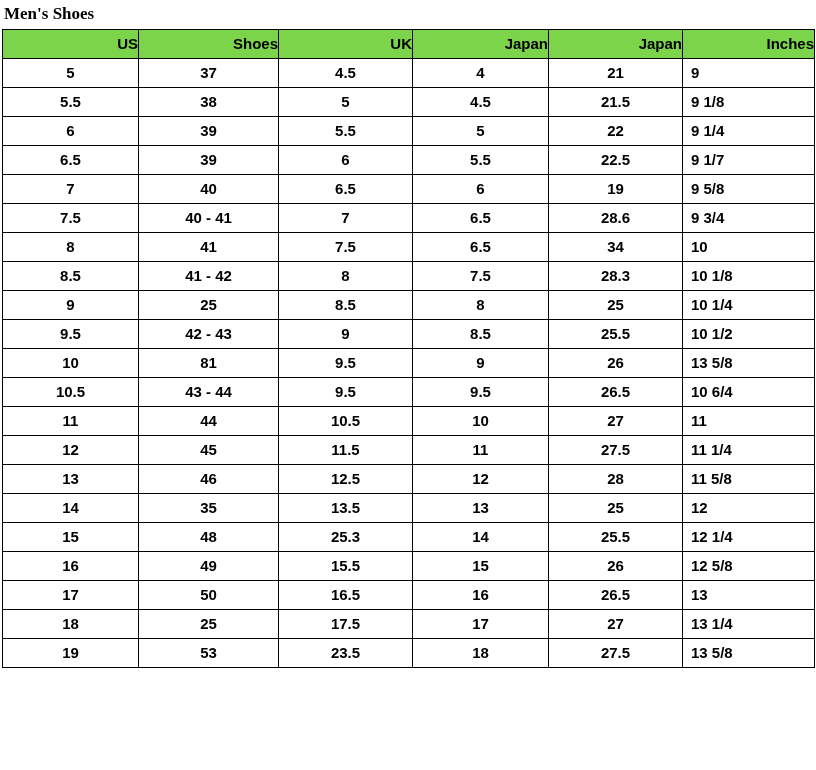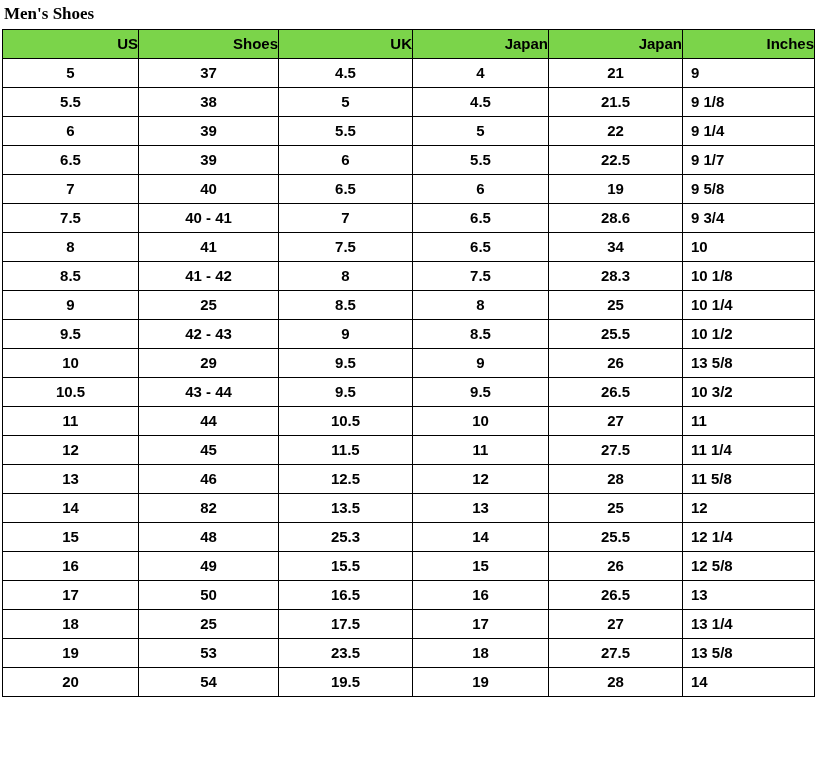--- a/index.html
+++ b/index.html
@@ -156,33 +156,33 @@
       <tr>
         <td>9.5</td>
         <td>42 - 43</td>
         <td>9</td>
         <td>8.5</td>
         <td>25.5</td>
         <td class="col-inches">10 1/2</td>
       </tr>
       <tr>
         <td>10</td>
-        <td>29</td>
+        <td>81</td>
         <td>9.5</td>
         <td>9</td>
         <td>26</td>
         <td class="col-inches">13 5/8</td>
       </tr>
       <tr>
         <td>10.5</td>
         <td>43 - 44</td>
         <td>9.5</td>
         <td>9.5</td>
         <td>26.5</td>
-        <td class="col-inches">10 3/2</td>
+        <td class="col-inches">10 6/4</td>
       </tr>
       <tr>
         <td>11</td>
         <td>44</td>
         <td>10.5</td>
         <td>10</td>
         <td>27</td>
         <td class="col-inches">11</td>
       </tr>
       <tr>
@@ -196,21 +196,21 @@
       <tr>
         <td>13</td>
         <td>46</td>
         <td>12.5</td>
         <td>12</td>
         <td>28</td>
         <td class="col-inches">11 5/8</td>
       </tr>
       <tr>
         <td>14</td>
-        <td>82</td>
+        <td>35</td>
         <td>13.5</td>
         <td>13</td>
         <td>25</td>
         <td class="col-inches">12</td>
       </tr>
       <tr>
         <td>15</td>
         <td>48</td>
         <td>25.3</td>
         <td>14</td>
@@ -242,22 +242,14 @@
         <td class="col-inches">13 1/4</td>
       </tr>
       <tr>
         <td>19</td>
         <td>53</td>
         <td>23.5</td>
         <td>18</td>
         <td>27.5</td>
         <td class="col-inches">13 5/8</td>
       </tr>
-      <tr>
-        <td>20</td>
-        <td>54</td>
-        <td>19.5</td>
-        <td>19</td>
-        <td>28</td>
-        <td class="col-inches">14</td>
-      </tr>
     </tbody>
 </table>
 
 </body></html>

